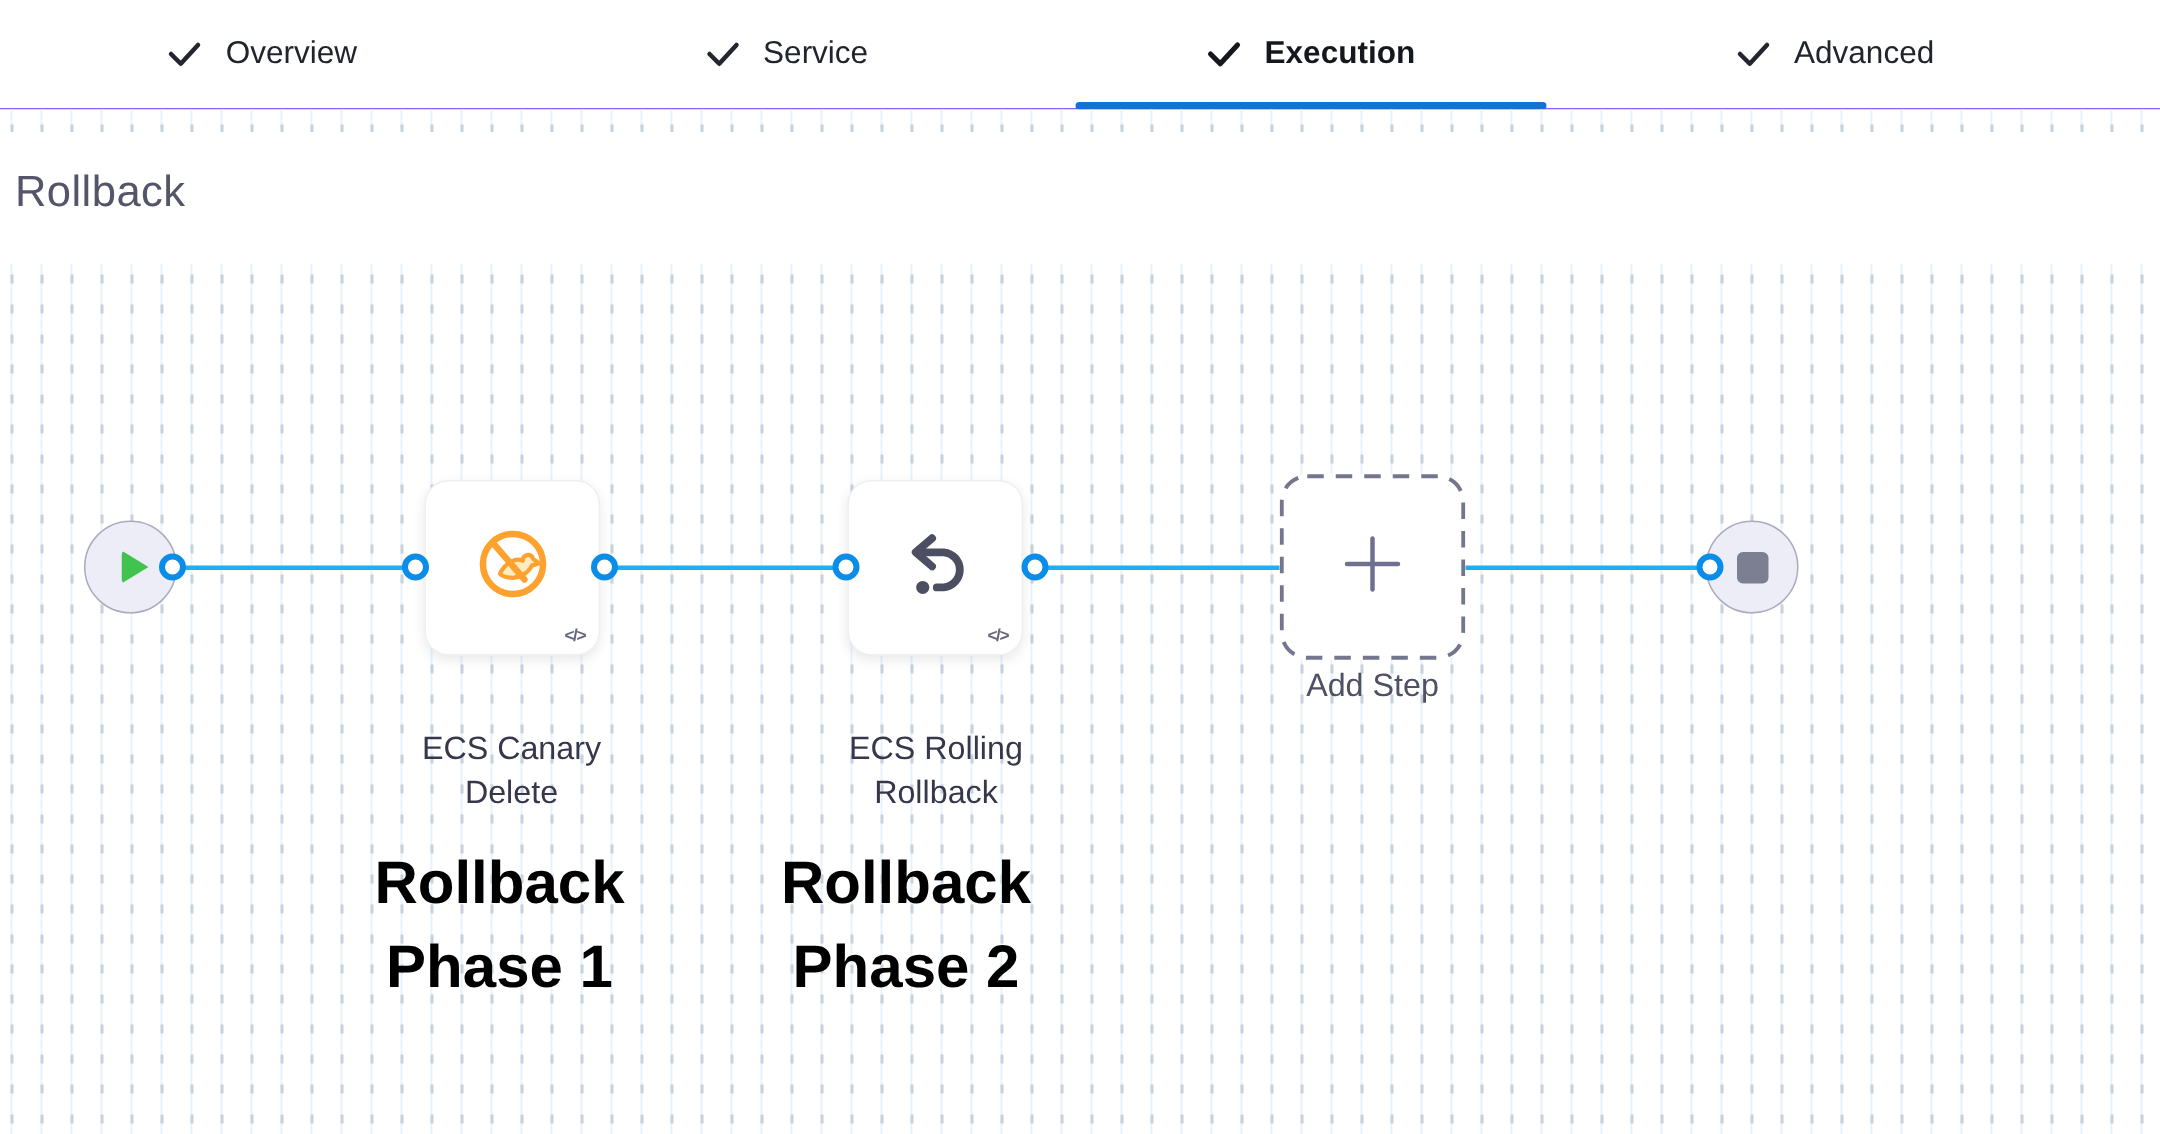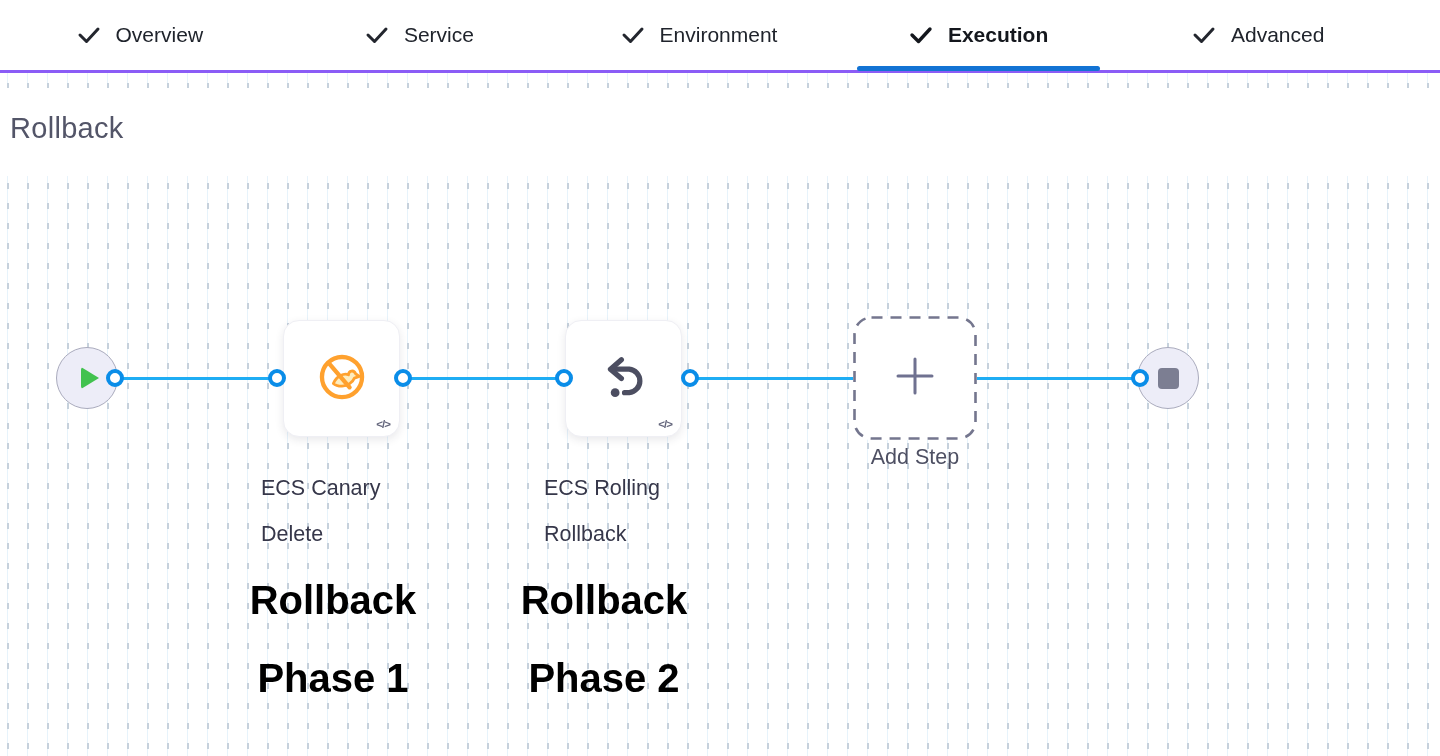--- a/index.html
+++ b/index.html
@@ -7,21 +7,21 @@
     width: 1440px; height: 756px;
     font-family: "Liberation Sans", sans-serif;
     background: #ffffff;
     overflow: hidden;
   }
   .page { position: relative; width: 1440px; height: 756px; background: #fff; }
 
   
   .tabbar {
     position: absolute; top: 0; left: 0; width: 1440px; height: 73px;
-    background: #fff; border-bottom: 3px solid #8b5cf6;
+    background: #fff; border-bottom: 1px solid #8b5cf6;
     display: flex; align-items: stretch;
   }
   .tabbar-inner { display: flex; width: 1398px; }
   .tab {
     position: relative; flex: 1 1 0;
     display: flex; align-items: center; justify-content: center;
     gap: 15px; cursor: pointer;
     font-size: 21px; font-weight: 500; color: #20242c;
   }
   .tab .check-icon { display: inline-flex; width: 24px; height: 20px; }
@@ -98,33 +98,33 @@
   .add-step-box {
     position: absolute; left: 853px; top: 243px; width: 124px; height: 124px;
     background: #ffffff; border-radius: 18px;
     display: flex; align-items: center; justify-content: center;
     z-index: 3; cursor: pointer;
   }
   .add-step-box svg.dash-rect { position: absolute; inset: 0; }
 
   
   .step-label {
-    position: absolute; top: 392px; width: 160px;
-    font-size: 21.5px; line-height: 46px;
+    position: absolute; top: 412px; width: 160px;
+    text-align: center; font-size: 21.5px; line-height: 29px;
     color: #36374a; z-index: 2;
   }
   .label-1 { left: 261px; }
   .label-2 { left: 544px; }
   .add-step-label {
     position: absolute; left: 815px; top: 372px; width: 200px;
     text-align: center; font-size: 21.5px; color: #4e5063; z-index: 2;
   }
   .phase-annotation {
     position: absolute; top: 488px; width: 242px;
-    text-align: center; font-size: 40px; font-weight: 700; line-height: 78px;
+    text-align: center; font-size: 40px; font-weight: 700; line-height: 56px;
     color: #000000; z-index: 4;
   }
   .ann-1 { left: 212px; }
   .ann-2 { left: 483px; }
 </style>
 </head>
 <body>
 
 <div class="page">
 
@@ -142,28 +142,20 @@
 
       <div class="tab">
         <span class="check-icon">
           <svg viewBox="0 0 24 20" width="24" height="20">
               <path d="M3 10 L9.5 16.5 L21 4" fill="none" stroke="#23262e" stroke-width="3" stroke-linecap="round" stroke-linejoin="round"></path>
             </svg>
         </span>
         <span>Service</span>
       </div>
 
-      <div class="tab">
-        <span class="check-icon">
-          <svg viewBox="0 0 24 20" width="24" height="20">
-              <path d="M3 10 L9.5 16.5 L21 4" fill="none" stroke="#23262e" stroke-width="3" stroke-linecap="round" stroke-linejoin="round"></path>
-            </svg>
-        </span>
-        <span>Environment</span>
-      </div>
 
       <div class="tab active">
         <span class="check-icon">
           <svg viewBox="0 0 24 20" width="24" height="20">
               <path d="M3 10 L9.5 16.5 L21 4" fill="none" stroke="#14171d" stroke-width="3.4" stroke-linecap="round" stroke-linejoin="round"></path>
             </svg>
         </span>
         <span>Execution</span>
         <span class="tab-underline"></span>
       </div>

